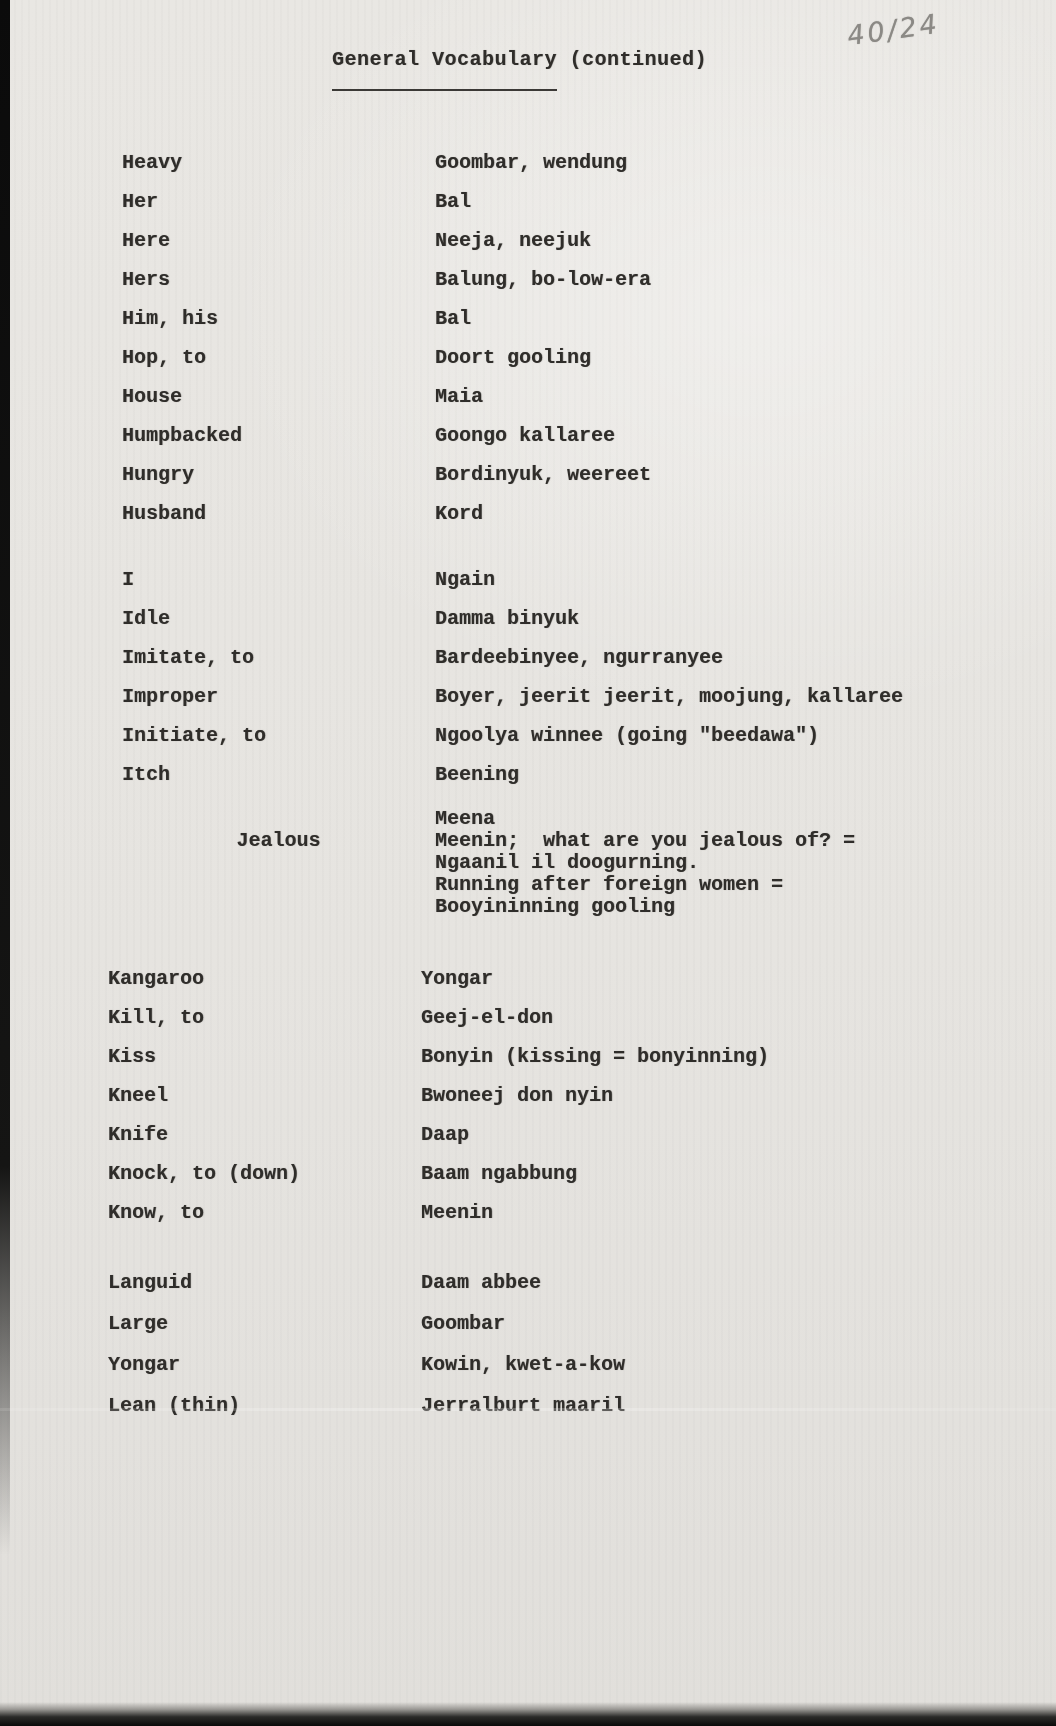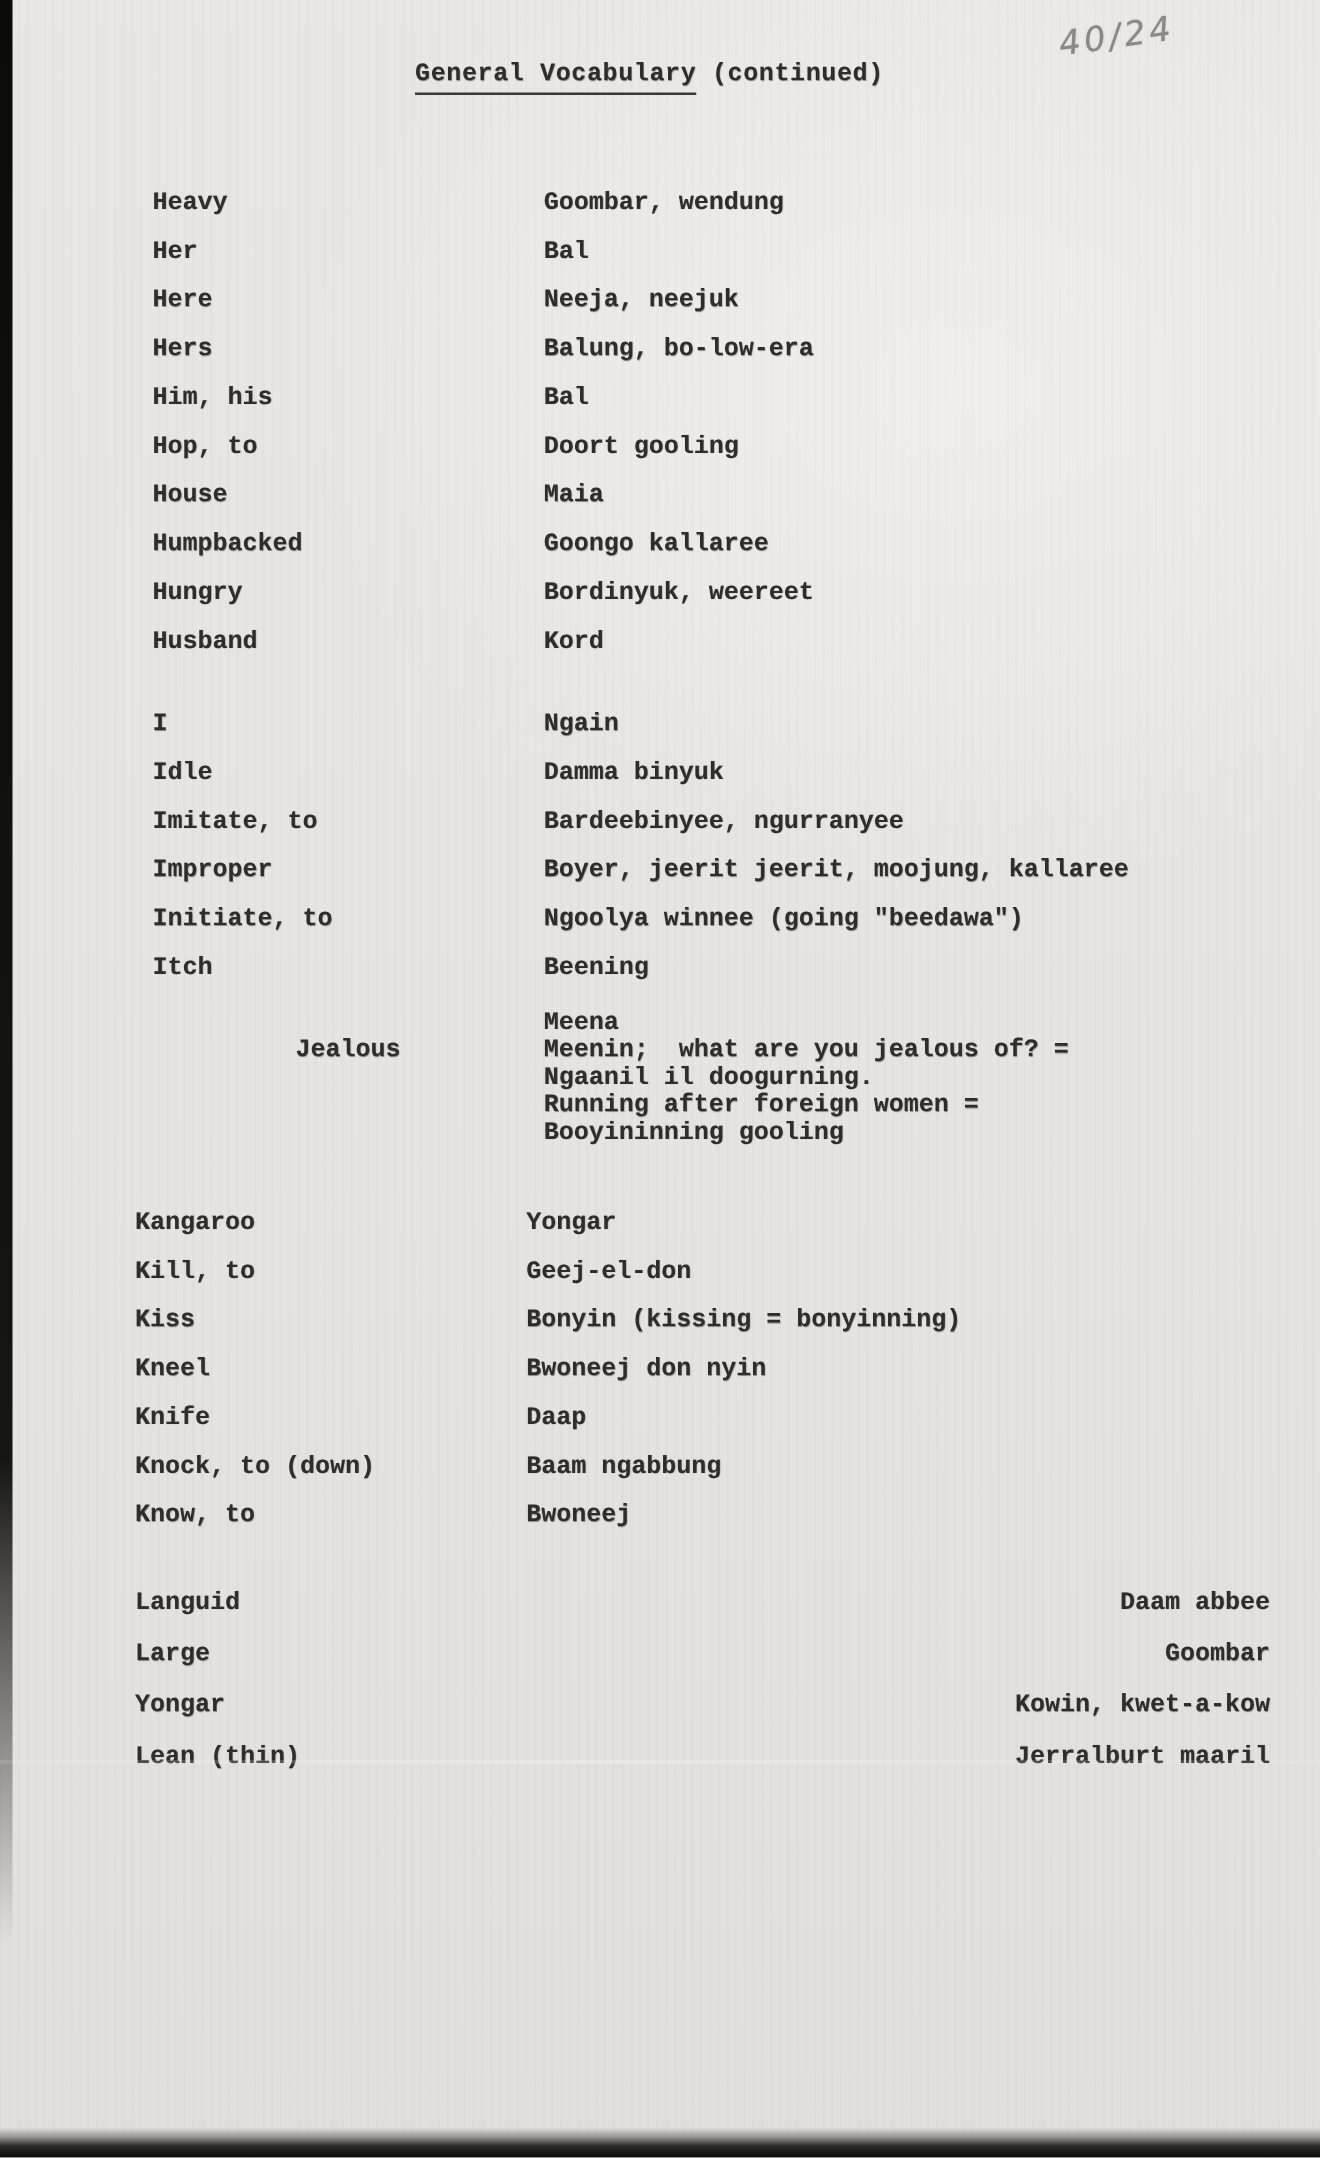--- a/index.html
+++ b/index.html
@@ -8,36 +8,36 @@
     background:
       radial-gradient(900px 700px at 72% 18%, rgba(255,255,255,0.35), rgba(255,255,255,0) 60%),
       repeating-linear-gradient(90deg, rgba(0,0,0,0.015) 0 2px, rgba(0,0,0,0) 2px 7px),
       linear-gradient(180deg,#e9e7e3 0%,#e6e4e0 55%,#e1dfdb 100%);
     font-family:"Liberation Mono","DejaVu Sans Mono",monospace;
     color:#2f2d2a;
   }
   .paper{position:absolute;inset:0;padding:48px 40px 0 122px;box-sizing:border-box;}
   .ink{font-weight:bold;text-shadow:0.4px 0.4px 0.7px rgba(47,45,42,0.5);}
   .title{margin:0 0 0 210px;font-size:20px;line-height:24px;letter-spacing:0.5px;font-weight:bold;}
-  .title .u{border-bottom:2px solid #3b3936;padding-bottom:3px;}
+  .title .u{border-bottom:2px solid #3b3936;padding-bottom:18px;}
   .annotation{
     position:absolute;top:14px;right:116px;transform:rotate(-8deg);
     font-family:"DejaVu Sans",sans-serif;font-style:italic;font-weight:normal;
     font-size:27px;color:#8b8985;letter-spacing:3px;text-shadow:0 0 1px rgba(120,118,114,0.6);
   }
   .list{margin-top:80px;}
   .row{display:flex;line-height:22px;font-size:20px;margin-bottom:17px;}
   .term{width:313px;flex:none;white-space:pre-wrap;}
   .def{white-space:pre-wrap;}
   .section+.section{margin-top:34px;}
   .section-i{margin-top:44px !important;}
   .section-jealous{margin-top:22px !important;}
   .section-k{margin-top:50px !important;margin-left:-14px;}
   .section-l{margin-top:48px !important;margin-left:-14px;}
-  .section-l .row{margin-bottom:19px;justify-content:space-between;}
+  .section-l .row{margin-bottom:19px;}
   .row.multi .term{padding-top:22px;text-align:center;}
   .row.multi{margin-bottom:0;}
   .edge-left{
     position:absolute;left:0;top:0;width:10px;height:1555px;
     background:linear-gradient(180deg,#0b0b0b 0%,#151514 75%,rgba(21,21,20,0) 100%);
   }
   .edge-bottom{
     position:absolute;left:0;right:0;bottom:0;height:24px;
     background:linear-gradient(180deg,rgba(138,136,132,0) 0%,#9b9995 30%,#2a2a28 62%,#0a0a0a 100%);
   }
@@ -148,21 +148,21 @@
           <div class="row">
             <div class="term">Knife</div>
             <div class="def">Daap</div>
           </div>
           <div class="row">
             <div class="term">Knock, to (down)</div>
             <div class="def">Baam ngabbung</div>
           </div>
           <div class="row">
             <div class="term">Know, to</div>
-            <div class="def">Bwoneej</div>
+            <div class="def">Meenin</div>
           </div>
         </div>
         <div class="section section-l">
           <div class="row">
             <div class="term">Languid</div>
             <div class="def">Daam abbee</div>
           </div>
           <div class="row">
             <div class="term">Large</div>
             <div class="def">Goombar</div>

